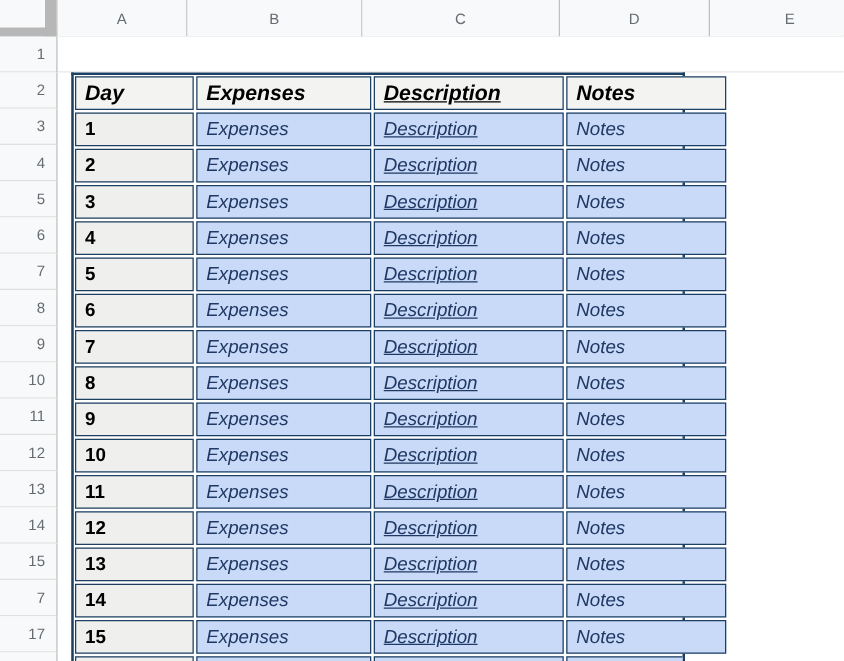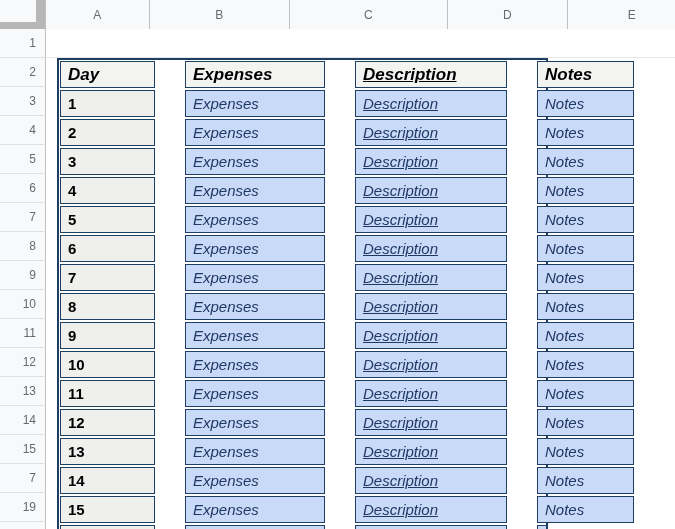--- a/index.html
+++ b/index.html
@@ -135,39 +135,38 @@
     border-left: 2px solid #1c3f63;
     border-right: 2px solid #1c3f63;
     border-top: 2px solid #1c3f63;
     box-sizing: border-box;
     background: #ffffff;
   }
   .trow {
     display: flex;
     height: 29px;
     box-sizing: border-box;
-    gap: 28px;
   }
   .tcell {
     box-sizing: border-box;
     border: 1px solid #1c3f63;
     margin: 1px;
     display: flex;
     align-items: center;
     padding-left: 7px;
     overflow: hidden;
     white-space: nowrap;
     flex: 0 0 auto;
   }
 
   
   .c-a { width: 95px; }
   .c-b { width: 140px; }
   .c-c { width: 152px; text-decoration: underline; }
-  .c-d { width: 97px; }
+  .c-d { width: 128px; }
 
   
   .hrow .tcell {
     background: #f3f3f1;
     color: #000000;
     font-weight: bold;
     font-style: italic;
     font-size: 17px;
   }
 
@@ -217,21 +216,21 @@
     <div class="row-head">7</div>
     <div class="row-head">8</div>
     <div class="row-head">9</div>
     <div class="row-head">10</div>
     <div class="row-head">11</div>
     <div class="row-head">12</div>
     <div class="row-head">13</div>
     <div class="row-head">14</div>
     <div class="row-head">15</div>
     <div class="row-head">7</div>
-    <div class="row-head">19</div>
+    <div class="row-head">17</div>
     <div class="row-head">18</div>
   </div>
 
   <div class="grid-body">
 
     <div class="empty-row">
       <div class="empty-cell" style="width:104px"></div>
       <div class="empty-cell" style="width:140px"></div>
       <div class="empty-cell" style="width:158px"></div>
       <div class="empty-cell" style="width:120px"></div>

